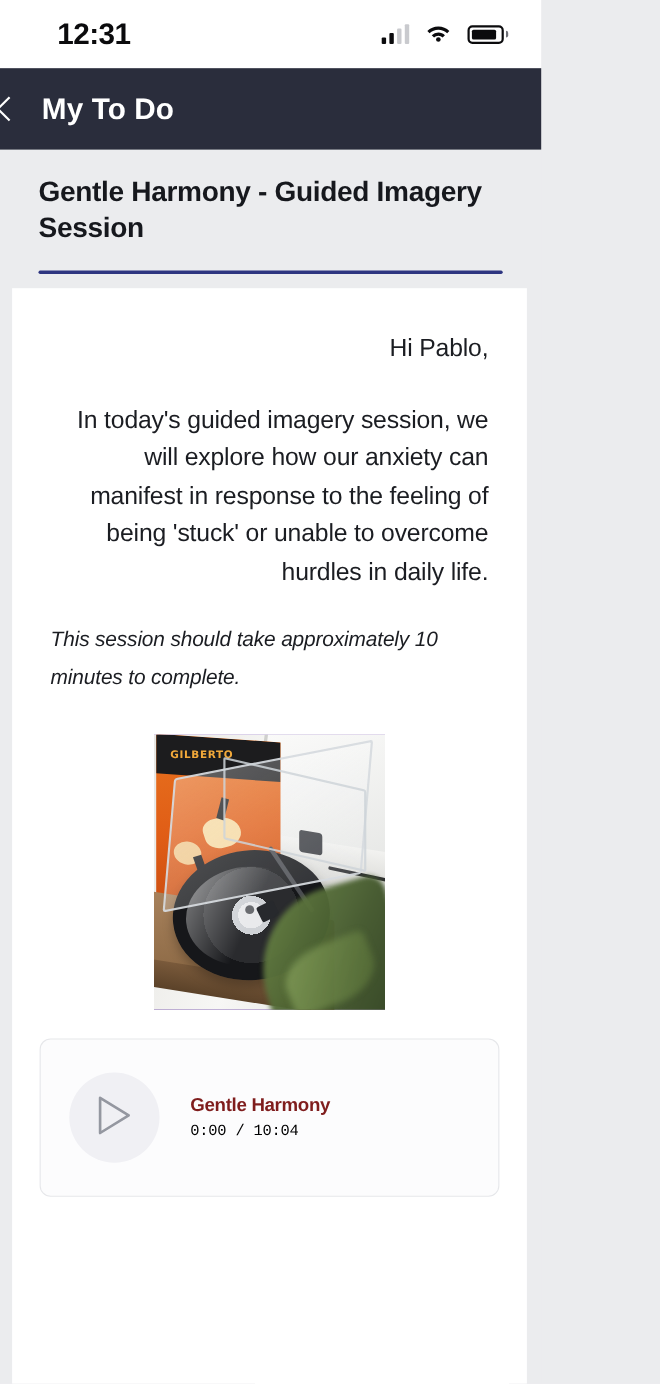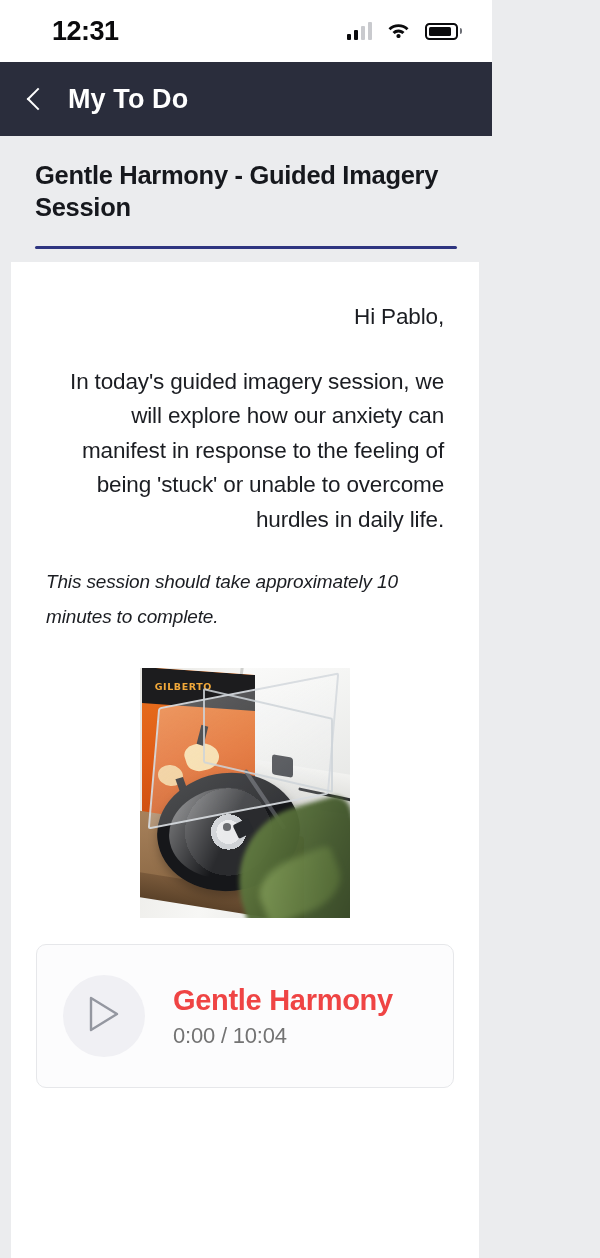--- a/index.html
+++ b/index.html
@@ -74,21 +74,20 @@
     border-radius: 0 2px 2px 0;
     margin-left: 1.5px;
   }
 
   
   .nav-bar {
     height: 74px;
     background: #2a2d3c;
     display: flex;
     align-items: center;
-    padding-left: 30px;
     gap: 22px;
   }
   .back-chevron {
     width: 16px; height: 16px;
     border-left: 2.6px solid #ffffff;
     border-bottom: 2.6px solid #ffffff;
     transform: rotate(45deg);
     margin-bottom: 1px;
     cursor: pointer;
   }
@@ -341,30 +340,31 @@
     flex: 0 0 auto;
     width: 82px; height: 82px;
     border-radius: 50%;
     background: #f0f0f4;
     display: flex; align-items: center; justify-content: center;
     cursor: pointer;
   }
 
   .track-meta { display: flex; flex-direction: column; gap: 6px; }
   .track-title {
-    font-size: 29px;
+    font-size: 17px;
     font-weight: 700;
-    color: #ef4444;
+    color: #7f1d1d;
     letter-spacing: -0.3px;
   }
   .track-time {
-    font-size: 22px;
+    font-size: 14px;
     font-weight: 500;
-    color: #737373;
+    color: #000000;
     letter-spacing: -0.2px;
+    font-family: Liberation Mono, monospace;
   }
 </style>
 </head>
 <body>
 
 <div id="app">
 
   <div class="status-bar">
     <div class="status-time">12:31</div>
     <div class="status-icons">

